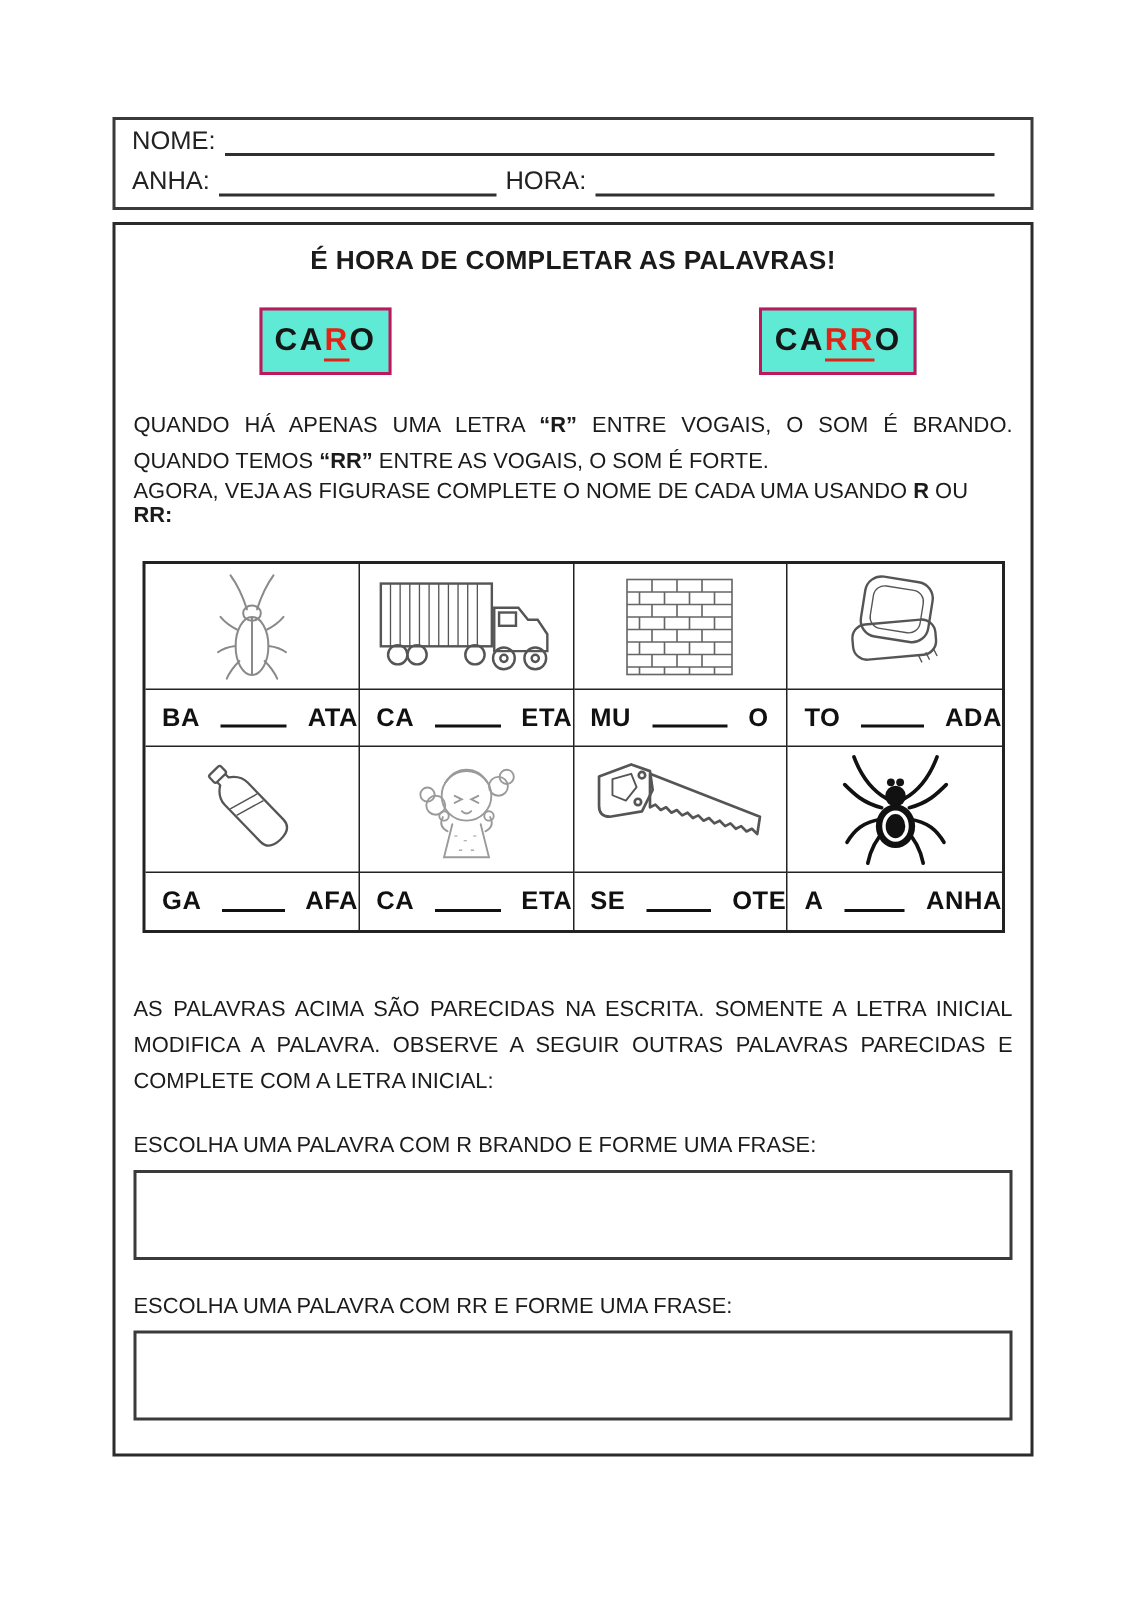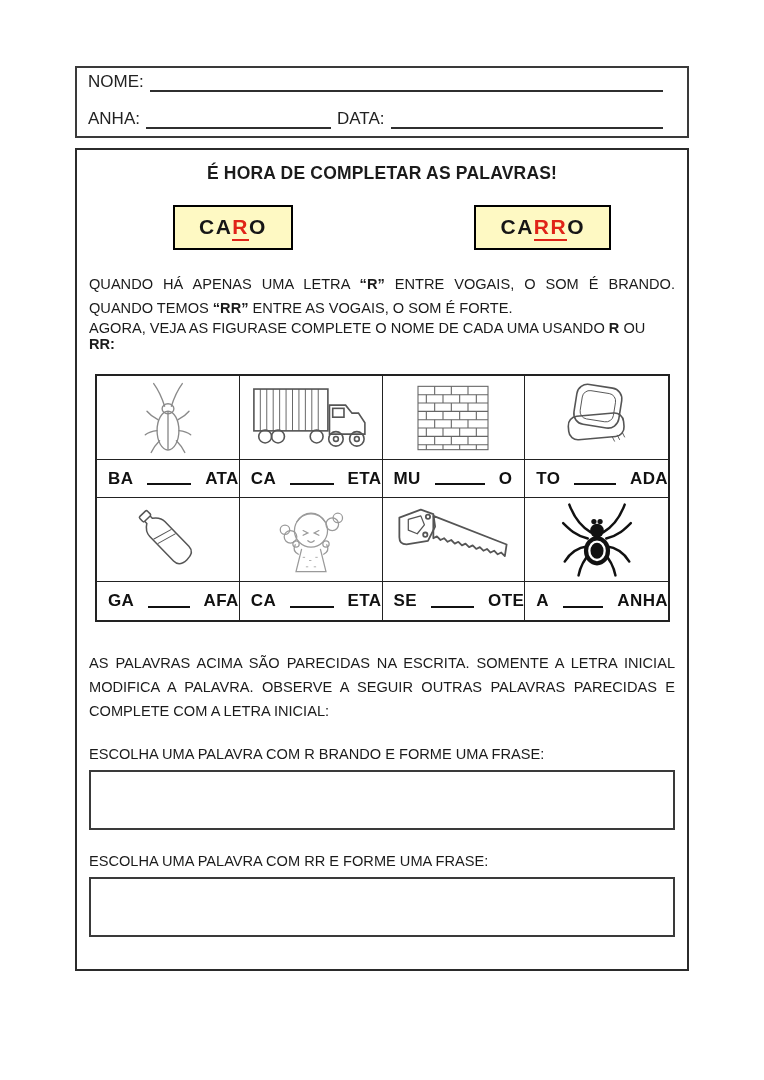--- a/index.html
+++ b/index.html
@@ -1,38 +1,38 @@
 <!DOCTYPE html>
 <html><head>
 <meta charset="utf-8">
 <style>
   * { margin:0; padding:0; box-sizing:border-box; }
   html,body { width:764px; height:1080px; background:#ffffff;
     font-family:"Liberation Sans", sans-serif; color:#1b1b1b; }
   .page { position:relative; width:764px; height:1080px; background:#fff; overflow:hidden; }
 
   
-  .header-box { position:absolute; left:75px; top:66px; width:614px; height:72px;
+  .header-box { position:absolute; left:75px; top:78px; width:614px; height:62px;
     border:2px solid #3a3a3a; padding:5px 24px 7px 11px;
     display:flex; flex-direction:column; justify-content:space-between;
     font-size:17px; color:#222; }
   .info-row { display:flex; align-items:flex-end; gap:6px; }
   .fill-line { border-bottom:2px solid #2f2f2f; height:15px; flex:1 1 auto; }
   .fill-line.fixed { flex:0 0 185px; }
   .info-label { white-space:nowrap; line-height:1.1; }
 
   
   .main-box { position:absolute; left:75px; top:148px; width:614px; height:823px;
     border:2px solid #2b2b2b; padding:13px 12px; overflow:hidden; }
   .ws-title { text-align:center; font-size:17.5px; font-weight:bold; letter-spacing:.2px; }
   .lead { margin-top:21px; font-size:14.6px; }
 
   .cards-row { margin-top:21px; display:flex; justify-content:space-between;
     padding:0 64px 0 84px; }
-  .word-card { border:2px solid #000000; background:#fef9c3; padding:8px 24px 9px;
+  .word-card { border:2px solid #be185d; background:#5eead4; padding:8px 8px 9px;
     font-size:21px; font-weight:bold; letter-spacing:1.5px; color:#161616; }
   .accent { color:#e02418; border-bottom:2.5px solid #e02418; padding-bottom:1px; }
 
   .para { margin-top:23px; font-size:14.6px; line-height:1.62; text-align:justify; }
   .agora { font-size:14.6px; }
   b { font-weight:bold; }
 
   
   .wtable { margin:22px 5px 0 6px; border:2px solid #222;
     display:grid; grid-template-columns:repeat(4,1fr);
@@ -41,38 +41,38 @@
     display:flex; align-items:center; justify-content:center; overflow:hidden; }
   .cell:nth-child(4n) { border-right:none; }
   .cell.last-row { border-bottom:none; }
   .cell.word { justify-content:flex-start; padding-left:11px;
     font-size:17px; font-weight:bold; letter-spacing:.4px; color:#111;gap:11px; }
   .blank { display:inline-block; width:50px; border-bottom:2.5px solid #111;
     height:13px; margin:0 3px; }
   .pic { display:block; }
 
   
-  .closing { margin-top:30px; }
+  .closing { margin-top:40px; }
   .prompt { margin-top:23px; font-size:14.6px; }
   .answer-box { margin-top:8px; height:60px; border:2px solid #3a3a3a; background:#fff; }
 </style>
 </head>
 <body>
 
 <div class="page">
 
   <div class="header-box">
     <div class="info-row">
       <span class="info-label">NOME:</span>
       <span class="fill-line"></span>
     </div>
     <div class="info-row">
       <span class="info-label">ANHA:</span>
       <span class="fill-line fixed"></span>
-      <span class="info-label">DATA:</span>
+      <span class="info-label">HORA:</span>
       <span class="fill-line"></span>
     </div>
   </div>
 
   <div class="main-box">
 
     <div class="ws-title">É HORA DE COMPLETAR AS PALAVRAS!</div>
 
 
     <div class="cards-row">

